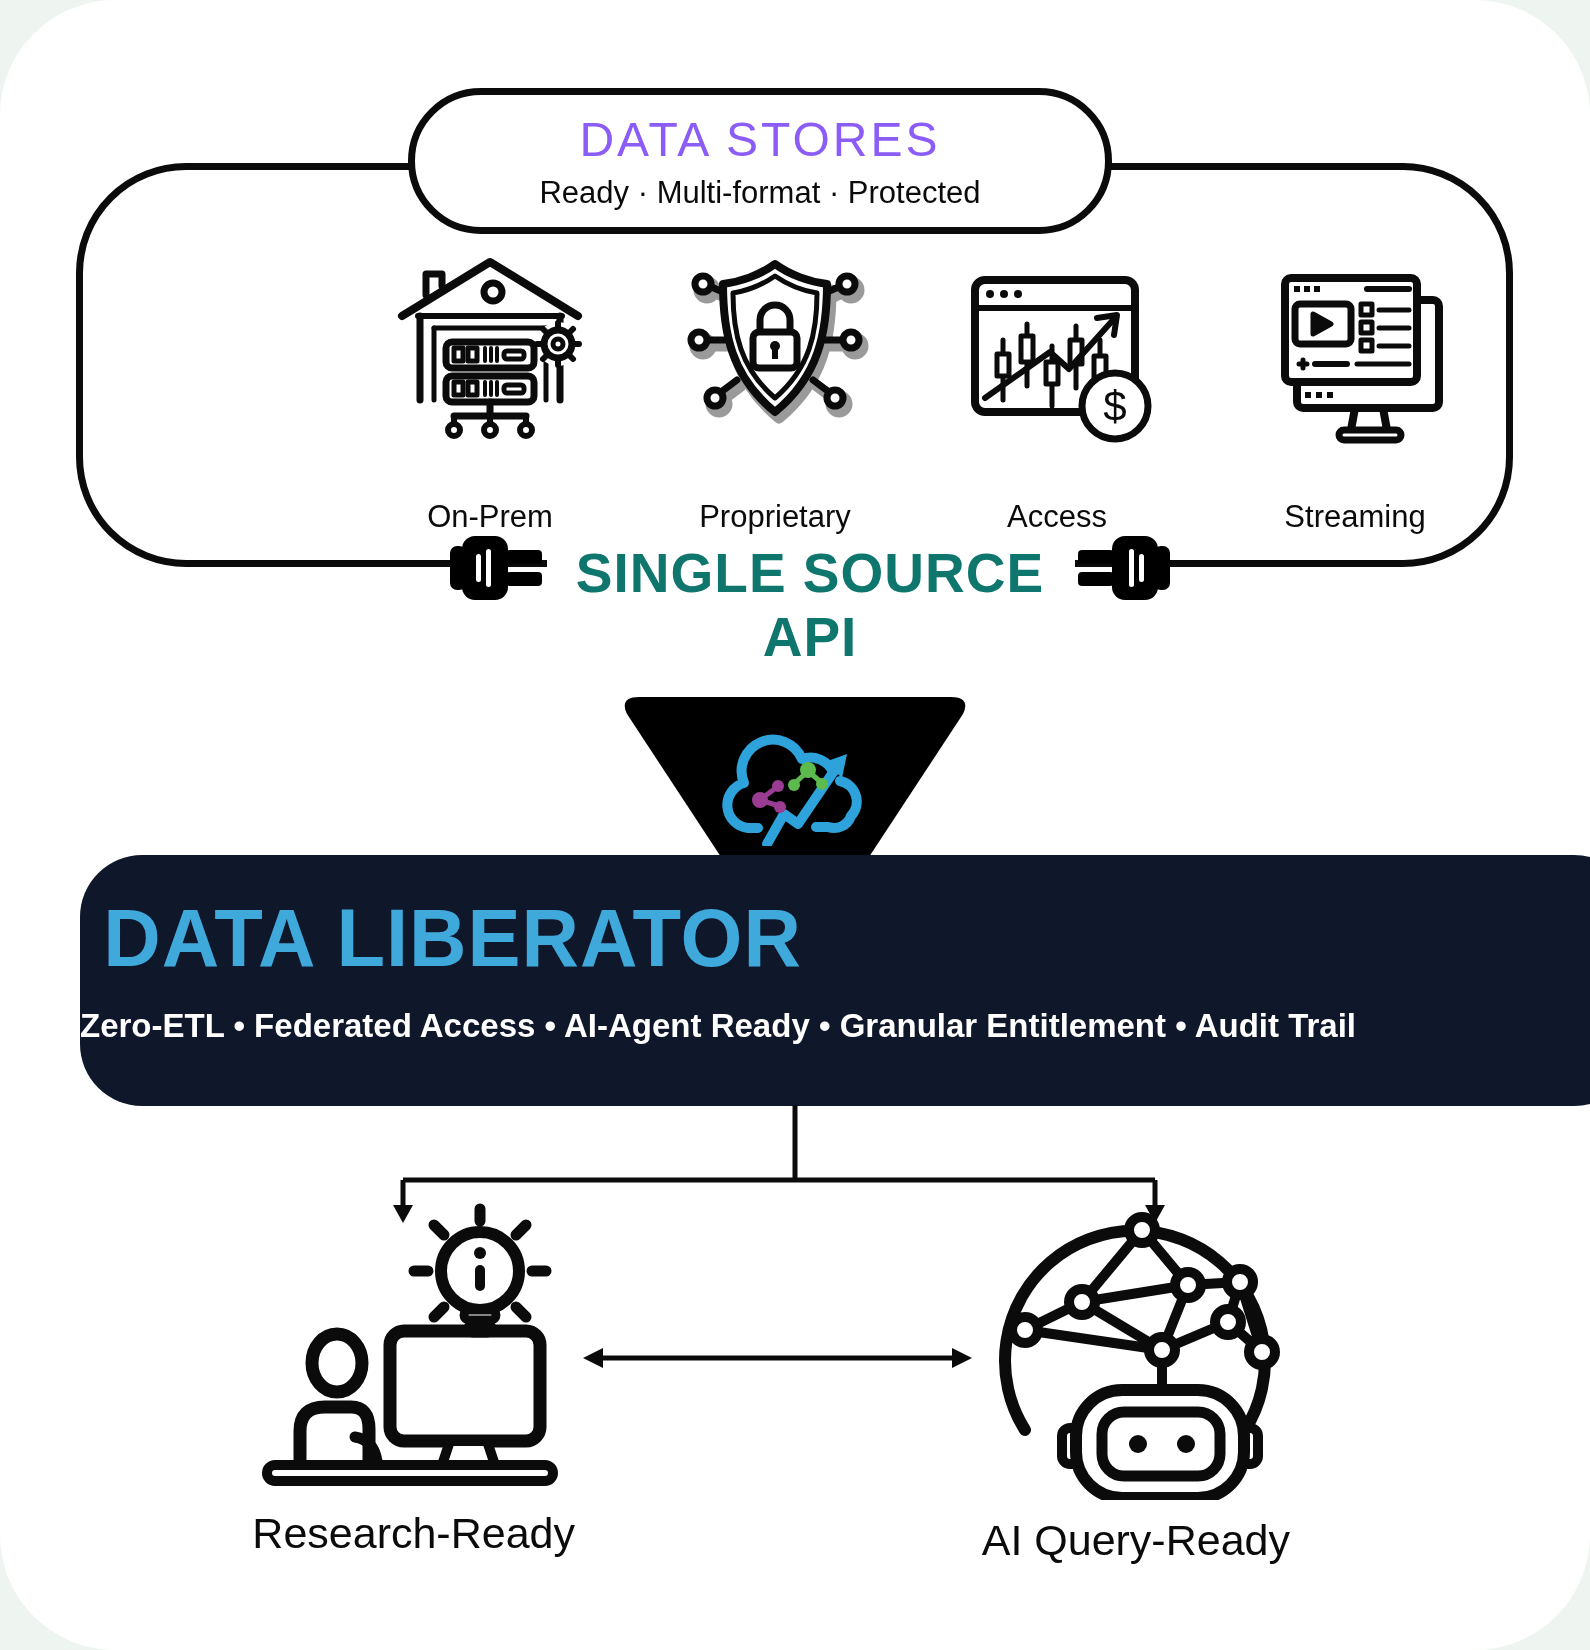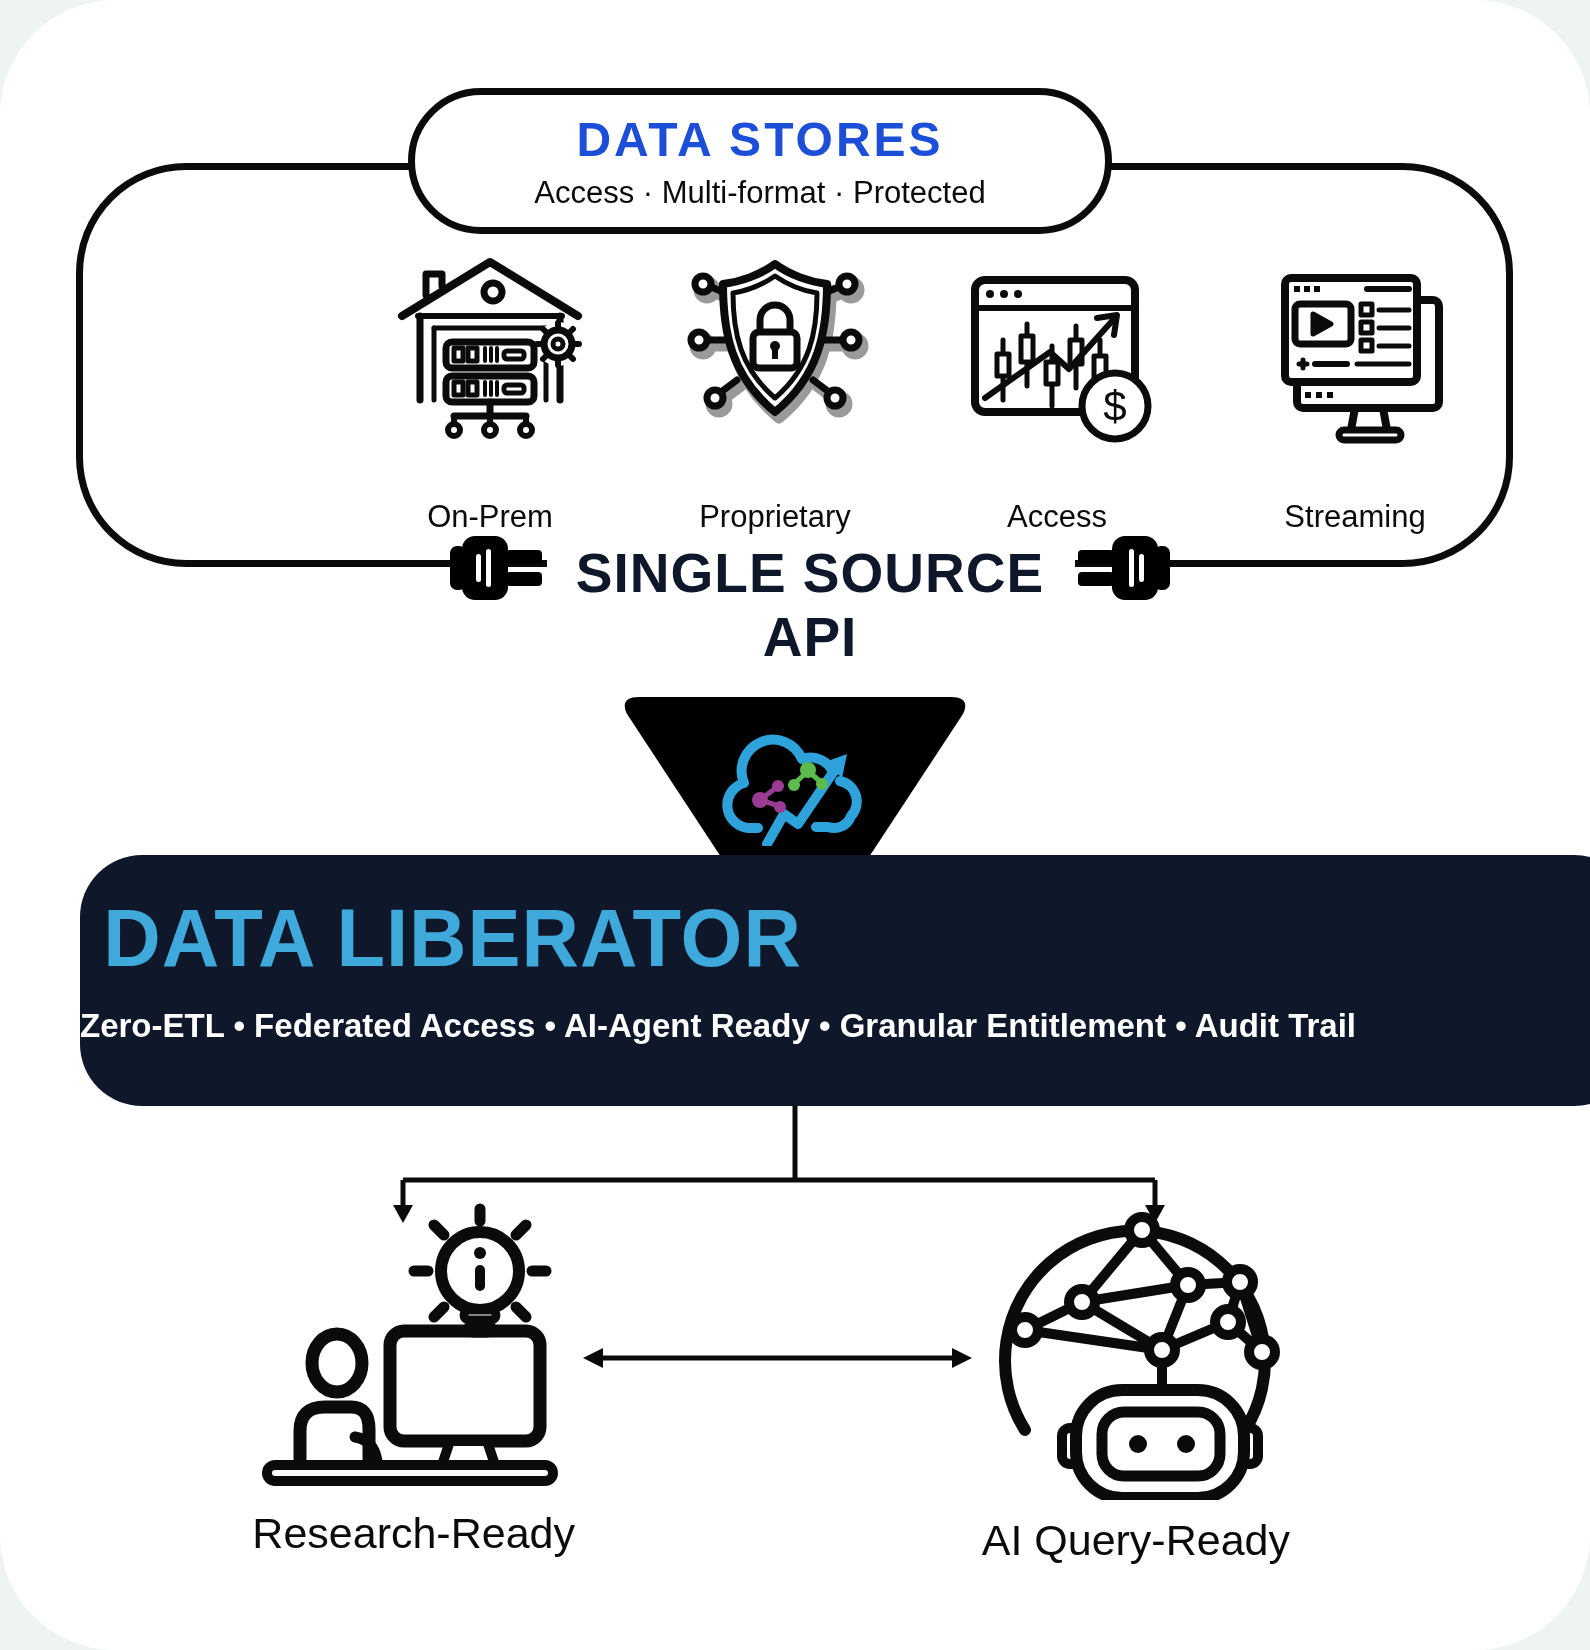--- a/index.html
+++ b/index.html
@@ -13,32 +13,32 @@
     position:absolute;left:76px;top:163px;width:1437px;height:404px;
     border:7px solid #0b0b0b;border-radius:110px;box-sizing:border-box;
   }
   .border-mask{position:absolute;left:547px;top:538px;width:528px;height:62px;background:#fff;}
   
   .pill{
     position:absolute;left:408px;top:88px;width:704px;height:146px;background:#fff;
     border:7px solid #0b0b0b;border-radius:80px;box-sizing:border-box;
     display:flex;flex-direction:column;align-items:center;justify-content:center;
   }
-  .pill-title{font-size:48px;letter-spacing:3px;color:#1d4ed8;font-weight:bold;}
+  .pill-title{font-size:48px;letter-spacing:3px;color:#8b5cf6;}
   .pill-sub{font-size:31px;margin-top:8px;color:#0b0b0b;}
   
   .store-item{position:absolute;top:248px;width:230px;text-align:center;}
   .store-item svg{display:block;margin:0 auto;}
   .store-label{font-size:31px;margin-top:46px;color:#0b0b0b;}
   
   .plug-left{position:absolute;left:436px;top:526px;}
   .plug-right{position:absolute;left:1072px;top:526px;}
   
   .api-text{position:absolute;left:545px;top:541px;width:530px;text-align:center;}
-  .api-line{font-size:55px;font-weight:700;letter-spacing:1px;line-height:64px;color:#0f172a;}
+  .api-line{font-size:55px;font-weight:700;letter-spacing:1px;line-height:64px;color:#0f766e;}
   
   .funnel{position:absolute;left:615px;top:697px;}
   .logo{position:absolute;left:712px;top:726px;}
   
   .liberator-box{
     position:absolute;left:80px;top:855px;width:1556px;height:251px;background:#0f172a;
     border-radius:62px;text-align:left;box-sizing:border-box;padding-top:36px;
   }
   .liberator-title{font-size:82px;font-weight:700;letter-spacing:1px;color:#3FA9DC;transform:scaleX(.97);}
   .liberator-sub{font-size:33px;color:#fff;margin-top:22px;font-weight:bold;}
@@ -55,21 +55,21 @@
 </head>
 <body>
 
 <div class="canvas">
 
   <div class="stores-box"></div>
   <div class="border-mask"></div>
 
   <div class="pill">
     <div class="pill-title">DATA STORES</div>
-    <div class="pill-sub">Access · Multi-format · Protected</div>
+    <div class="pill-sub">Ready · Multi-format · Protected</div>
   </div>
 
 
   <div class="store-item" style="left:375px">
     <svg width="200" height="205" viewBox="0 0 200 205">
       <g stroke="#0b0b0b" fill="none" stroke-linecap="round" stroke-linejoin="round">
         <path d="M12,68 L100,14 L188,68" stroke-width="8"></path>
         <path d="M28,68 H172" stroke-width="6"></path>
         <path d="M36,47 V26 H52 V38" stroke-width="7"></path>
         <circle cx="103" cy="44" r="9" stroke-width="7"></circle>

